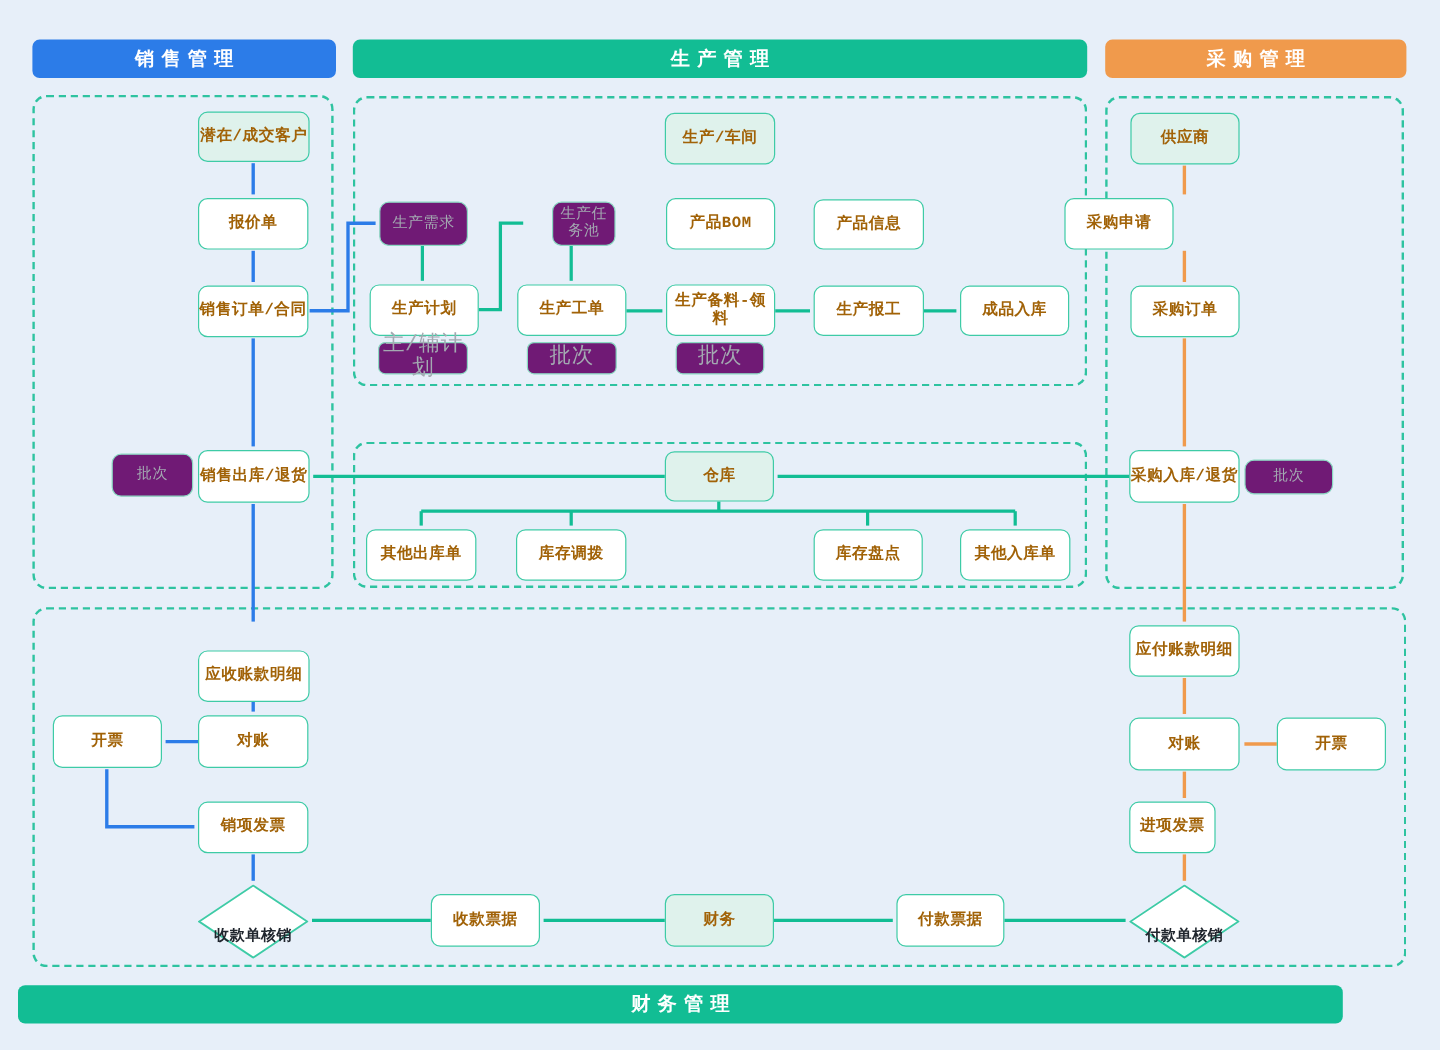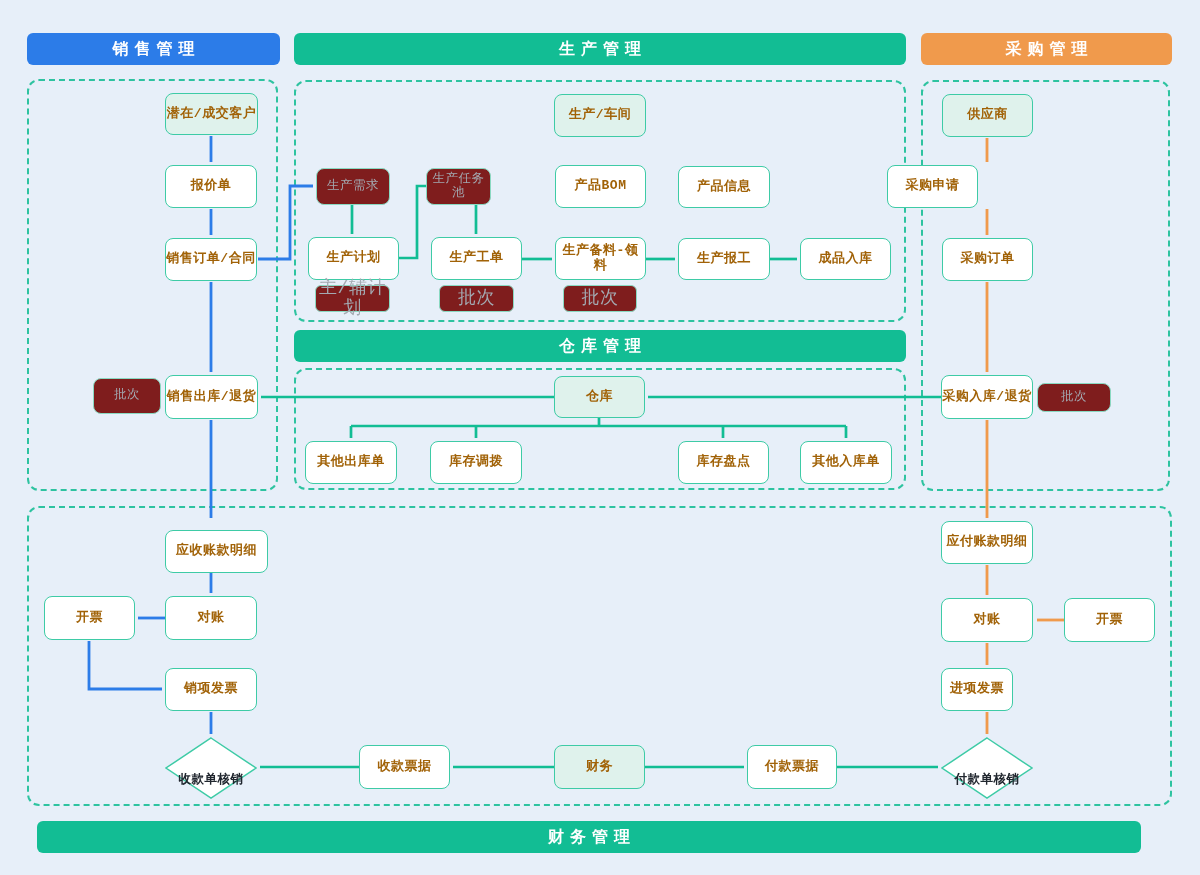--- a/index.html
+++ b/index.html
@@ -19,21 +19,21 @@
   .hdr-blue{background:#2C7CE8;}
   .hdr-green{background:#12BD94;}
   .hdr-orange{background:#F09A4C;}
   .region{position:absolute;z-index:0;border:2px dashed #2EC3A0;border-radius:12px;}
   .node{
     position:absolute;z-index:3;background:#ffffff;border:1.5px solid #3ECBA6;border-radius:8px;
     display:flex;align-items:center;justify-content:center;text-align:center;
     font-size:13px;font-weight:600;color:#a16207;letter-spacing:.5px;line-height:1.1;
   }
   .node.light{background:#DFF2EC;}
-  .node.gray{background:#7f1d1d;border-color:#8AD9C2;color:#A3A9B1;font-weight:500;font-size:12.5px;}
+  .node.gray{background:#701a75;border-color:#8AD9C2;color:#A3A9B1;font-weight:500;font-size:12.5px;}
   .node.slim{font-size:18px;border-radius:6px;}
   .diamond{
     position:absolute;z-index:3;display:flex;align-items:center;justify-content:center;
     font-size:12.5px;font-weight:600;color:#20262E;letter-spacing:.5px;
   }
   .diamond svg{position:absolute;left:0;top:0;width:100%;height:100%;}
   .diamond span{position:relative;z-index:1;margin-top:23px;}
 </style>
 </head>
 <body>
@@ -105,43 +105,40 @@
 
   <div class="hdr hdr-blue" style="left:27px;top:33px;width:253px;height:32px">
       <span>销售管理</span>
     </div>
   <div class="hdr hdr-green" style="left:294px;top:33px;width:612px;height:32px">
       <span>生产管理</span>
     </div>
   <div class="hdr hdr-orange" style="left:921px;top:33px;width:251px;height:32px">
       <span>采购管理</span>
     </div>
-  <div class="hdr hdr-green" style="left:294px;top:330px;width:612px;height:32px">
-      <span>仓库管理</span>
-    </div>
-  <div class="hdr hdr-green" style="left:37px;top:821px;width:1104px;height:32px">
+  <div class="hdr hdr-green" style="left:15px;top:821px;width:1104px;height:32px">
       <span>财务管理</span>
     </div>
 
   <div class="node light" style="left:165px;top:93px;width:93px;height:42px">
       <span>潜在/成交客户</span>
     </div>
   <div class="node" style="left:165px;top:165px;width:92px;height:43px">
       <span>报价单</span>
     </div>
   <div class="node" style="left:165px;top:238px;width:92px;height:43px">
       <span>销售订单/合同</span>
     </div>
   <div class="node gray" style="left:93px;top:378px;width:68px;height:36px">
       <span>批次</span>
     </div>
   <div class="node" style="left:165px;top:375px;width:93px;height:44px">
       <span>销售出库/退货</span>
     </div>
-  <div class="node" style="left:165px;top:530px;width:103px;height:43px">
+  <div class="node" style="left:165px;top:542px;width:93px;height:43px">
       <span>应收账款明细</span>
     </div>
   <div class="node" style="left:165px;top:596px;width:92px;height:44px">
       <span>对账</span>
     </div>
   <div class="node" style="left:44px;top:596px;width:91px;height:44px">
       <span>开票</span>
     </div>
   <div class="node" style="left:165px;top:668px;width:92px;height:43px">
       <span>销项发票</span>
@@ -152,21 +149,21 @@
       </svg>
     <span>收款单核销</span>
   </div>
 
   <div class="node light" style="left:554px;top:94px;width:92px;height:43px">
       <span>生产/车间</span>
     </div>
   <div class="node gray" style="left:316px;top:168px;width:74px;height:37px">
       <span>生产需求</span>
     </div>
-  <div class="node gray" style="left:426px;top:168px;width:65px;height:37px">
+  <div class="node gray" style="left:460px;top:168px;width:53px;height:37px">
       <span>生产任务池</span>
     </div>
   <div class="node" style="left:555px;top:165px;width:91px;height:43px">
       <span>产品BOM</span>
     </div>
   <div class="node" style="left:678px;top:166px;width:92px;height:42px">
       <span>产品信息</span>
     </div>
   <div class="node" style="left:308px;top:237px;width:91px;height:43px">
       <span>生产计划</span>

